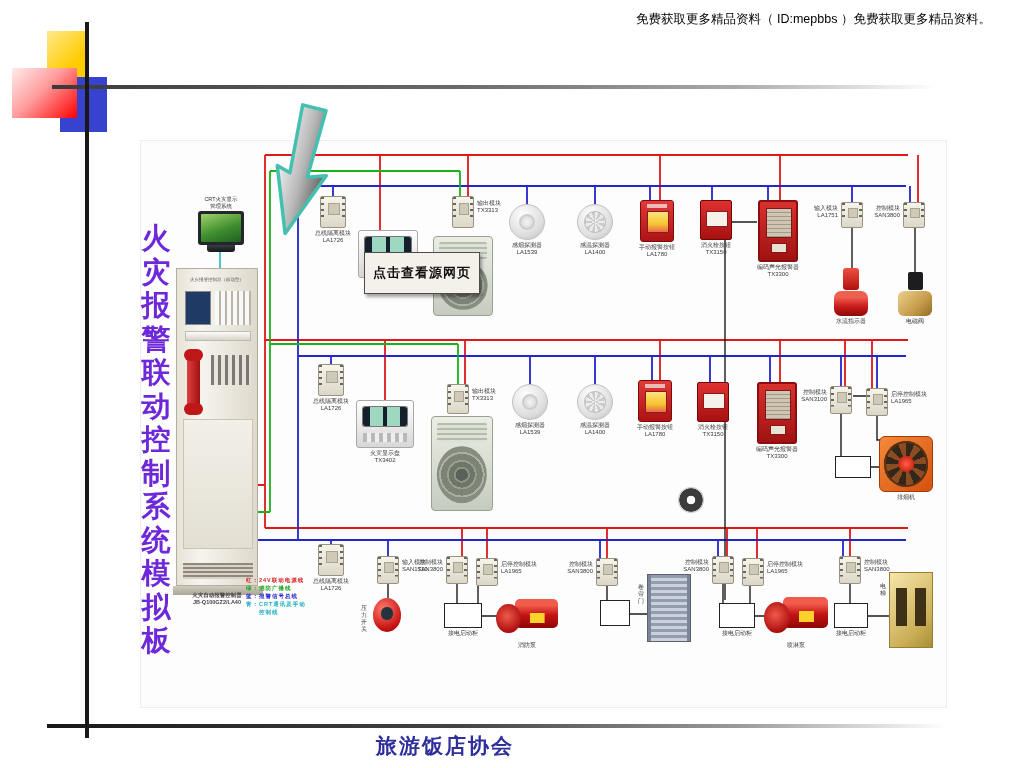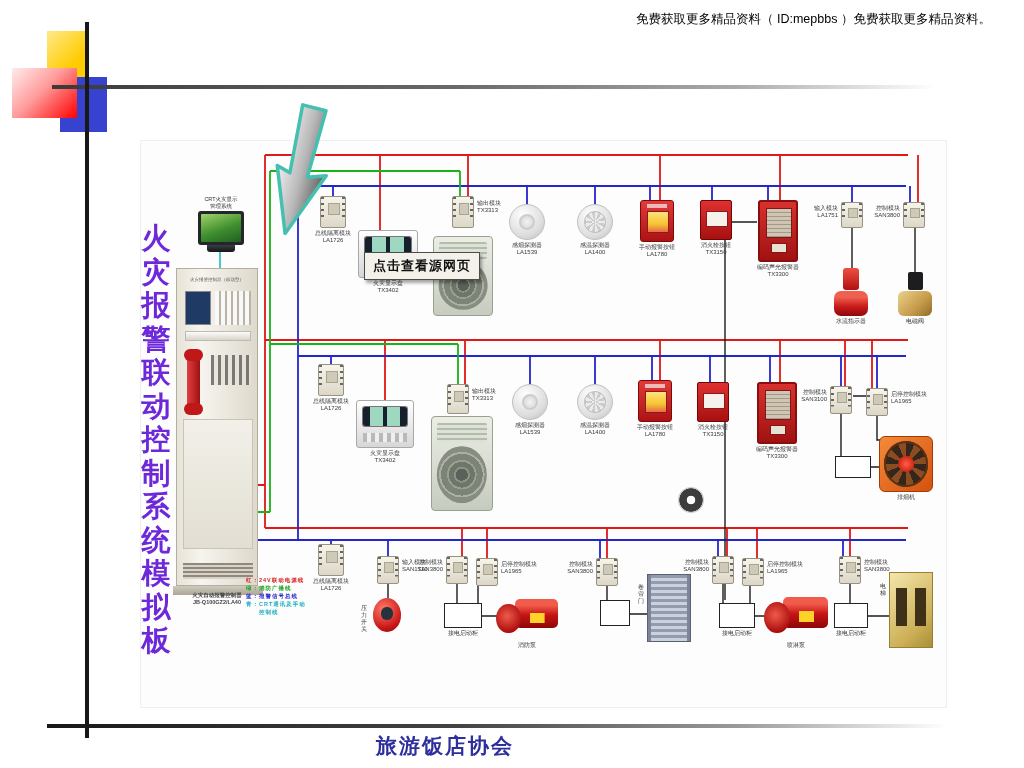--- a/index.html
+++ b/index.html
@@ -122,21 +122,21 @@
   .shutter{background:repeating-linear-gradient(#939cae 0 3px,#ccd2dd 3px 6px);border:1px solid #5a6170;
     box-shadow:inset 3px 0 0 #7d8698,inset -3px 0 0 #7d8698;}
   .elevator{background:linear-gradient(135deg,#f4e7ab,#cdb058 70%,#a98f38);border:1px solid #978030;}
   .elevator::before{content:"";position:absolute;left:14%;top:20%;width:26%;height:52%;background:#3e3117;}
   .elevator::after{content:"";position:absolute;left:60%;top:20%;width:26%;height:52%;background:#3e3117;}
 
   
   #callout-arrow{position:absolute;left:270px;top:104px;z-index:7;transform:rotate(14deg);}
   #tooltip{position:absolute;left:364px;top:252px;z-index:8;background:#f4f1ea;border:1px solid #4c4c4c;
     box-shadow:2px 3px 3px rgba(0,0,0,.35);font-size:13px;font-weight:bold;color:#111;
-    padding:4px 8px;letter-spacing:1px;white-space:nowrap;}
+    padding:11px 8px;letter-spacing:1px;white-space:nowrap;}
   #banner{position:absolute;left:384px;top:486px;z-index:8;height:28px;line-height:24px;border-radius:14px;
     background:rgba(58,58,58,.92);border:2px solid #f0f0f0;color:#fff;font-size:15px;font-weight:bold;
     padding:0 12px;white-space:nowrap;box-shadow:0 1px 2px rgba(0,0,0,.4);}
   #play-btn{position:absolute;left:678px;top:487px;z-index:8;width:26px;height:26px;border-radius:50%;border:none;
     background:radial-gradient(circle,#fbfbfb 0 22%,#3c3c3c 25% 62%,#cdcdcd 65% 100%);cursor:pointer;}
 </style>
 </head>
 <body>
 
 <div id="slide">

